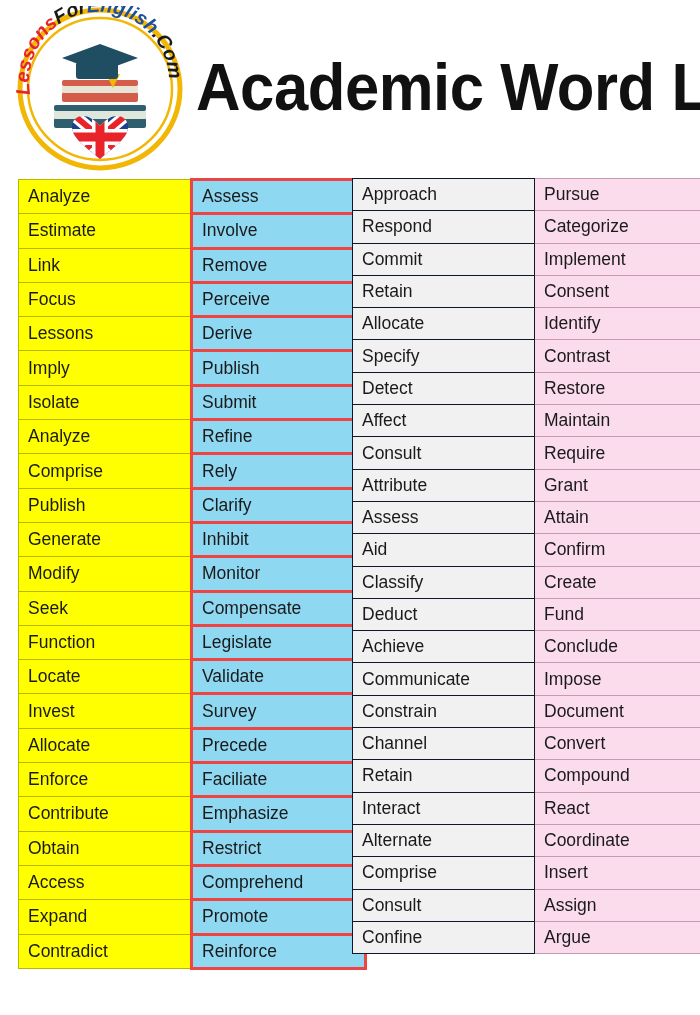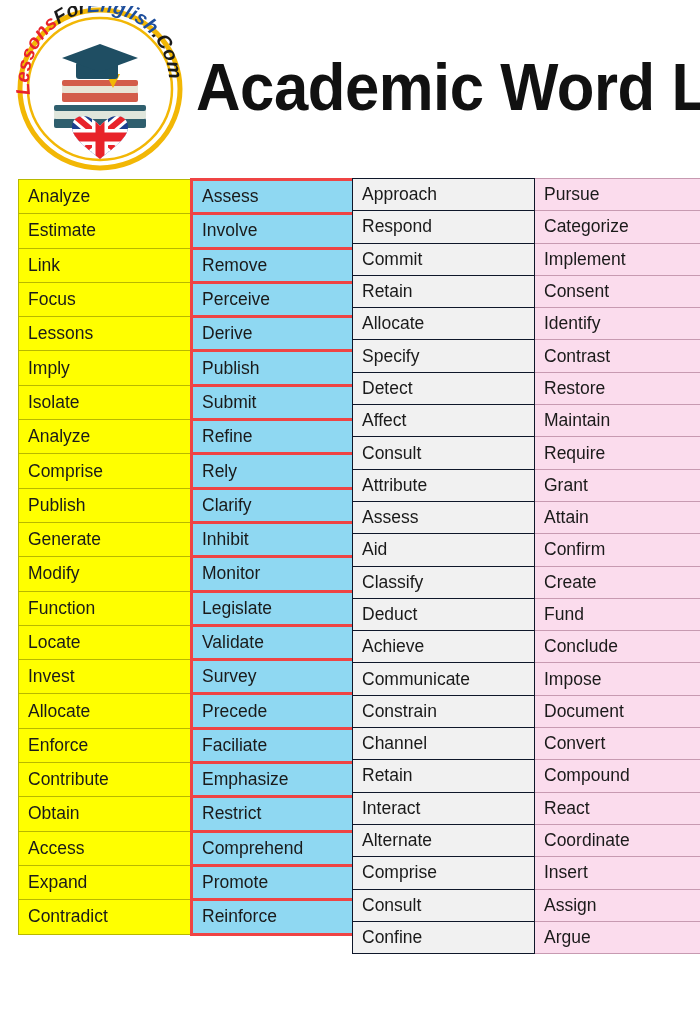--- a/index.html
+++ b/index.html
@@ -189,20 +189,24 @@
         </tr>
         <tr>
           <td class="col-a">Generate</td>
           <td class="col-b">Inhibit</td>
         </tr>
         <tr>
           <td class="col-a">Modify</td>
           <td class="col-b">Monitor</td>
         </tr>
         <tr>
+          <td class="col-a">Seek</td>
+          <td class="col-b">Compensate</td>
+        </tr>
+        <tr>
           <td class="col-a">Function</td>
           <td class="col-b">Legislate</td>
         </tr>
         <tr>
           <td class="col-a">Locate</td>
           <td class="col-b">Validate</td>
         </tr>
         <tr>
           <td class="col-a">Invest</td>
           <td class="col-b">Survey</td>

